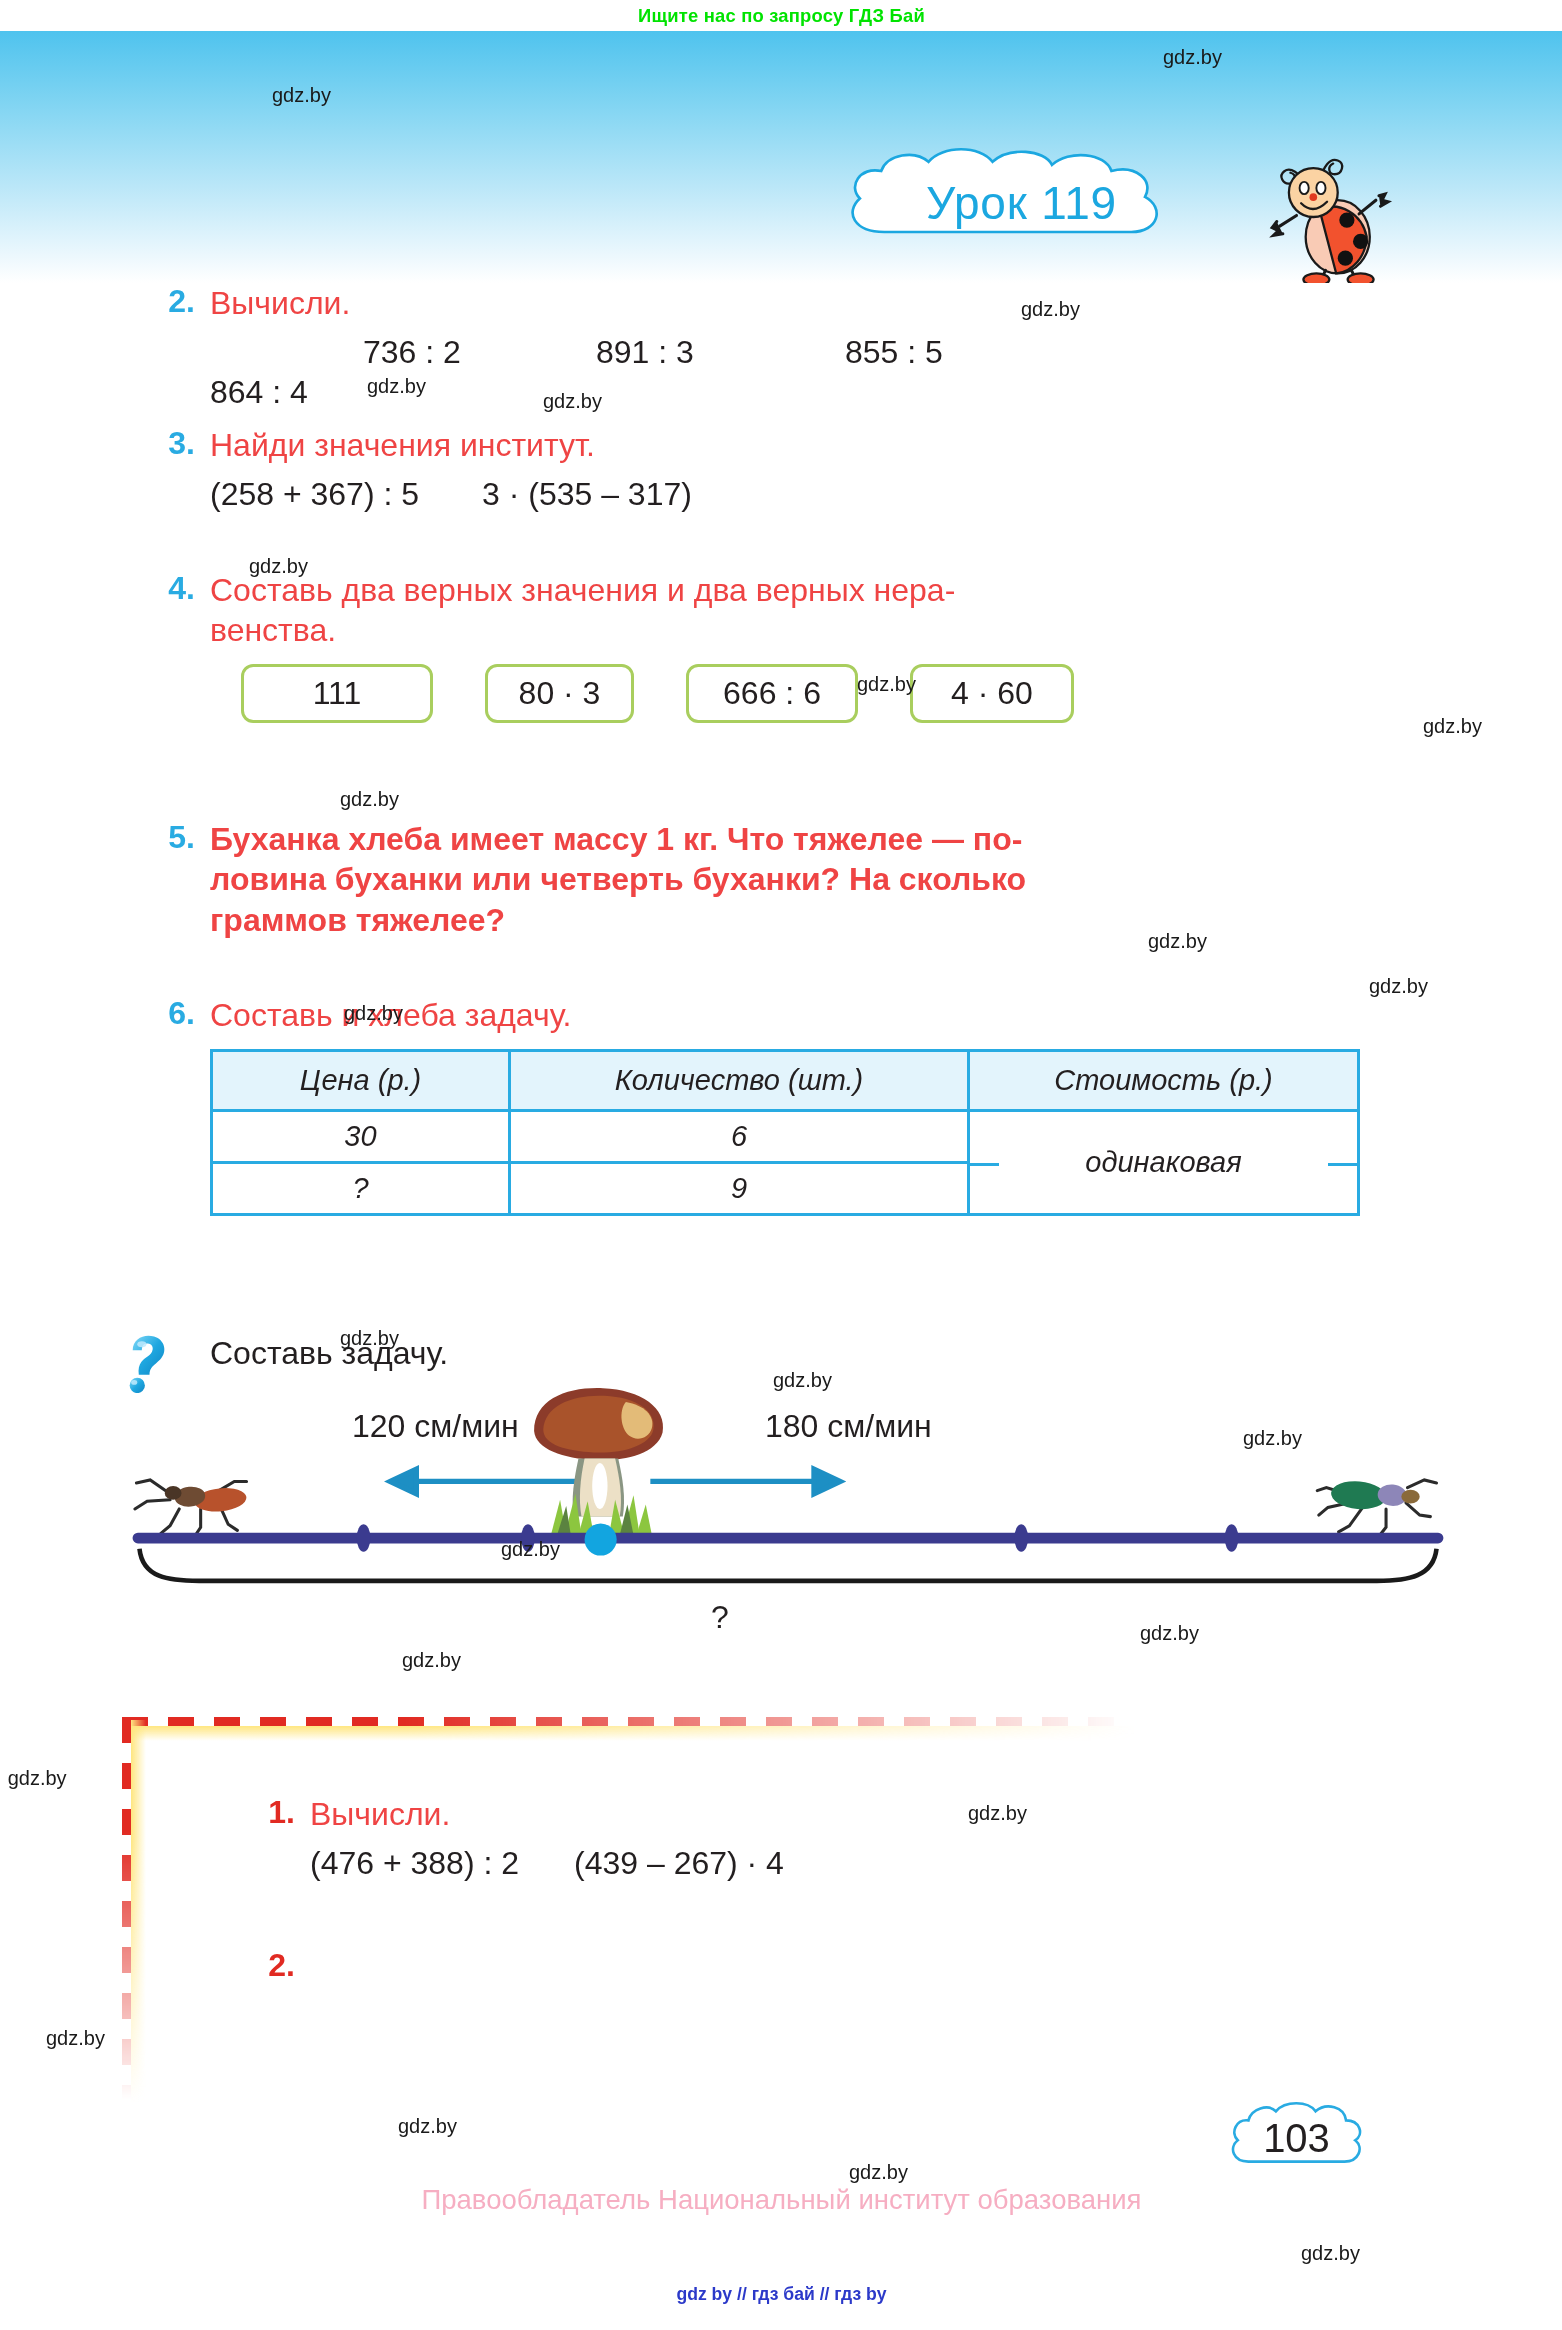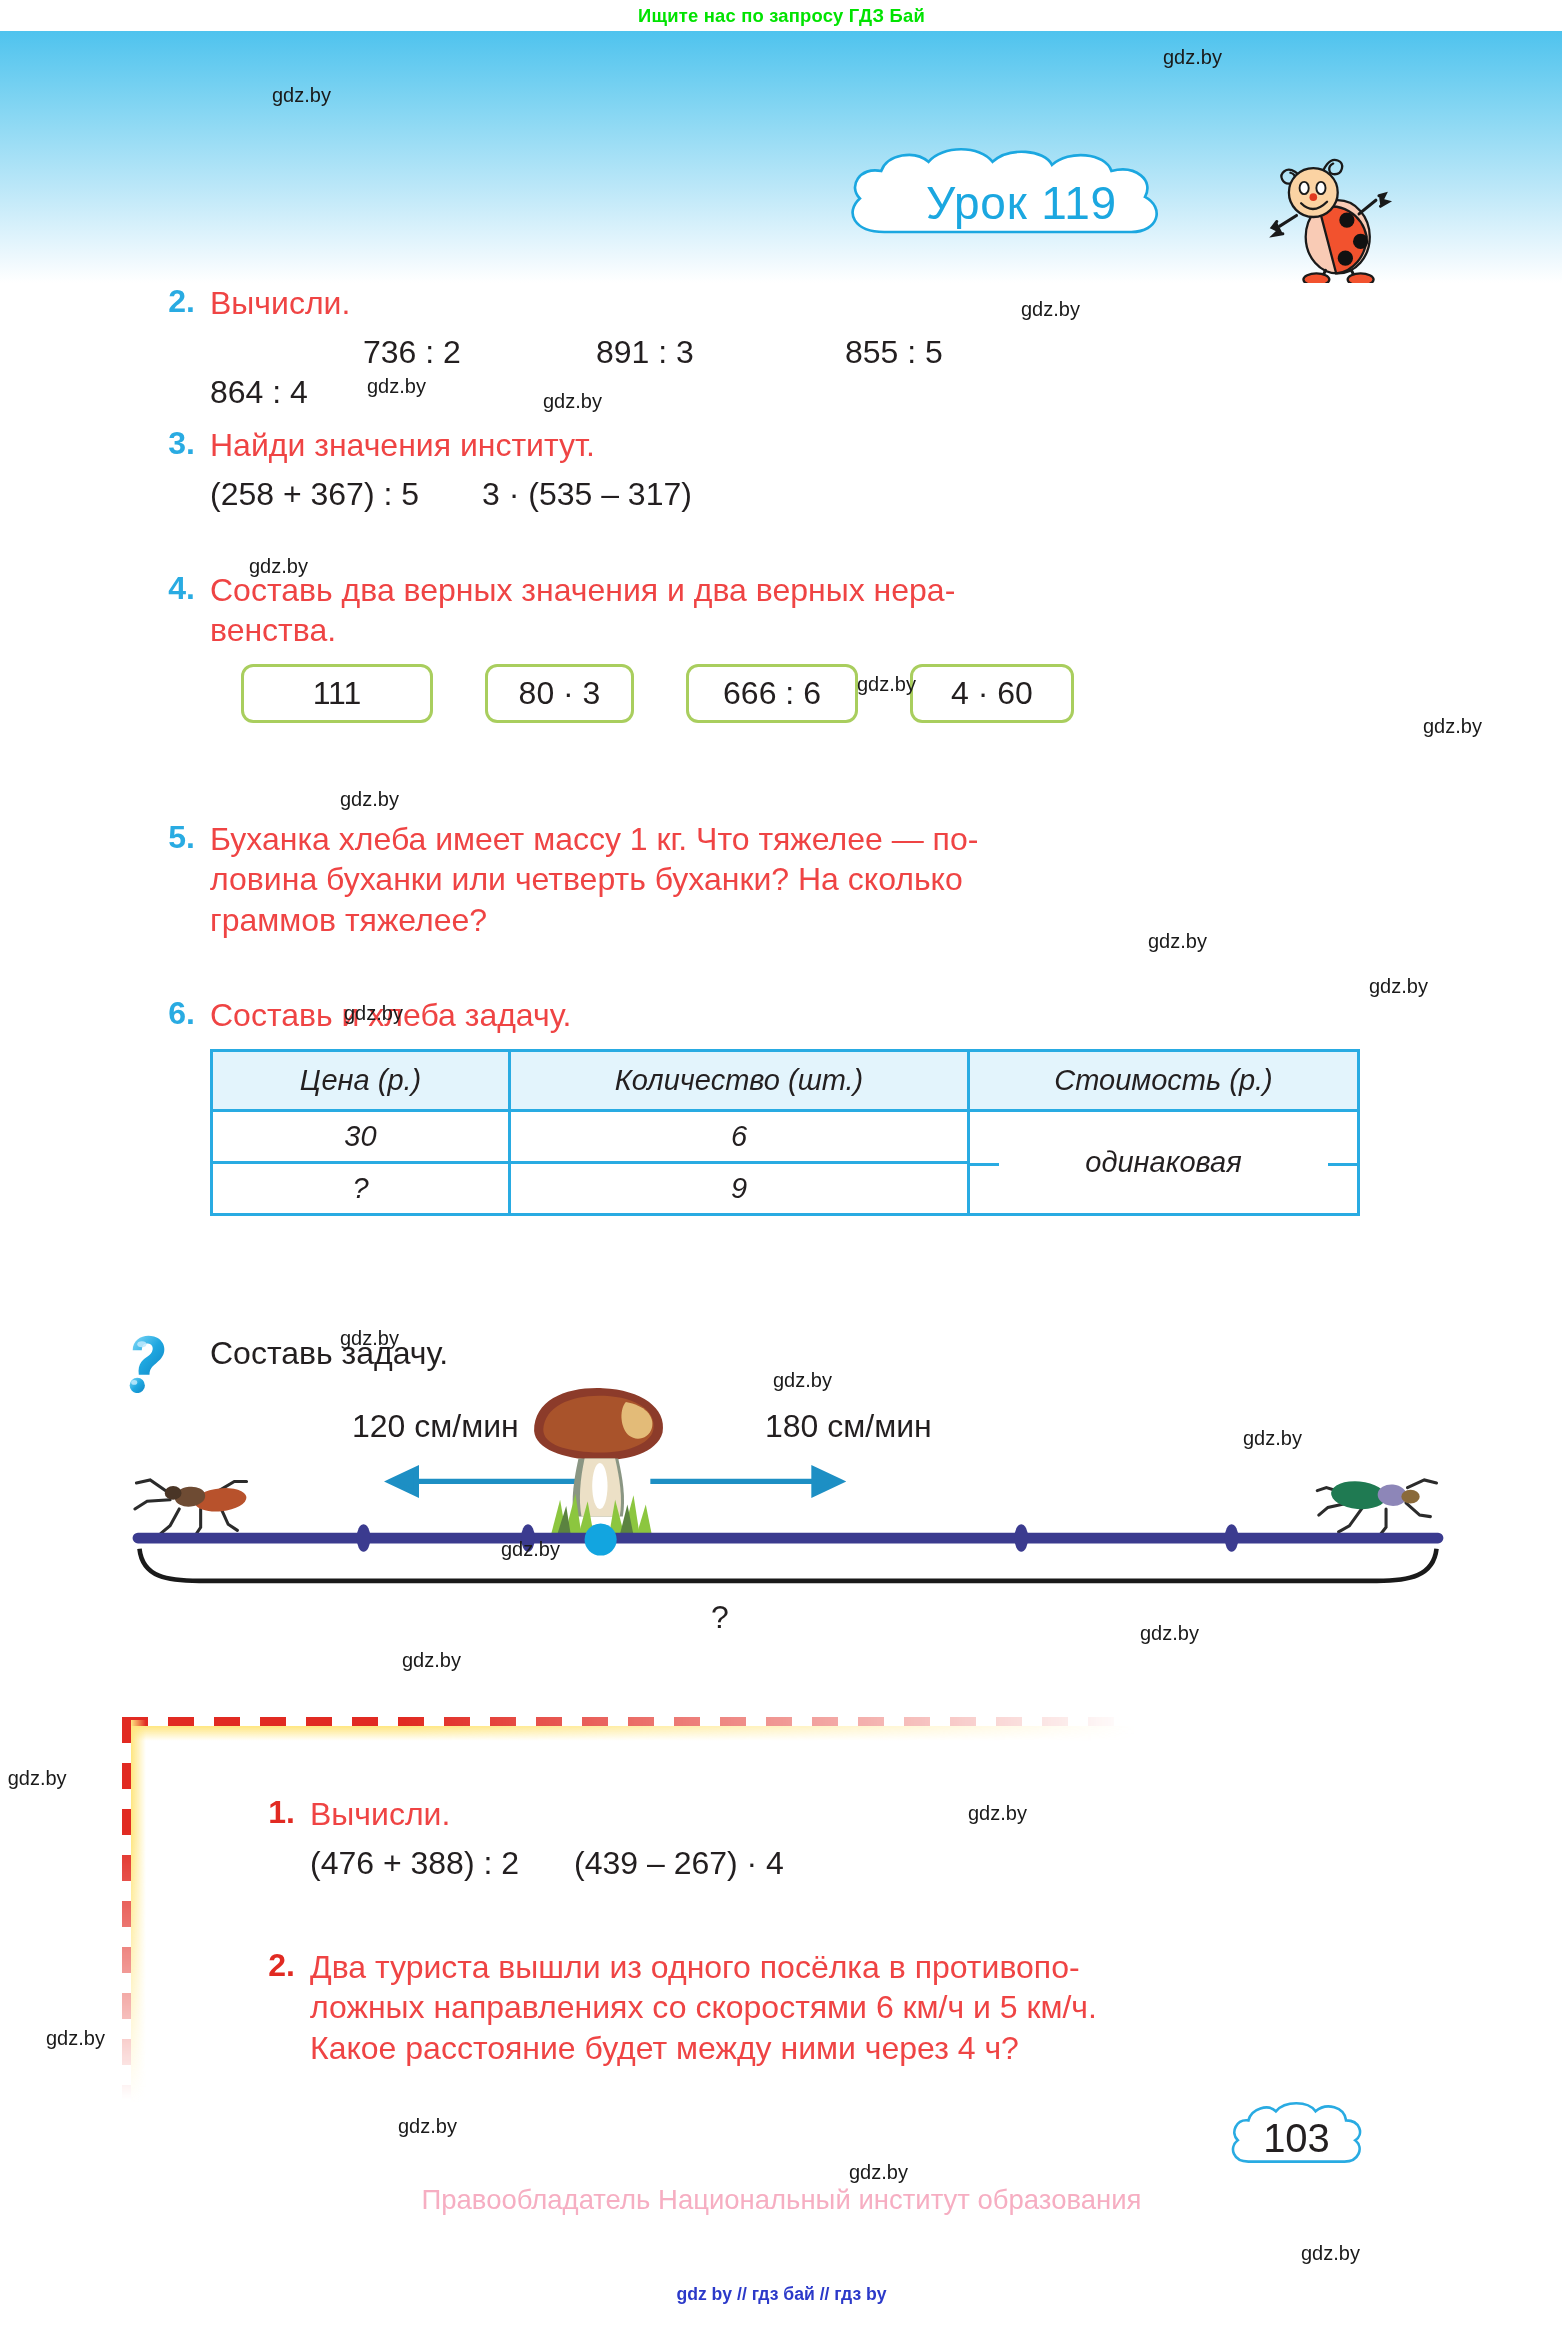--- a/index.html
+++ b/index.html
@@ -223,21 +223,21 @@
         <div class="card" style="width:192px;">111</div>
         <div class="card" style="width:149px;">80 · 3</div>
         <div class="card" style="width:172px;">666 : 6</div>
         <div class="card" style="width:164px; margin-right:0;">4 · 60</div>
       </div>
     </div>
   </div>
 
   <div class="ex" style="position:absolute; left:122px; top:819px; width:1377px;">
     <div class="ex-num">5.</div>
-    <div class="ex-body" style="width:1247px;">
+    <div class="ex-body" style="width:1247px;font-weight:bold;">
       <div class="ex-title">Буханка хлеба имеет массу 1 кг. Что тяжелее — по-</div>
       <div class="ex-title">ловина буханки или четверть буханки? На сколько</div>
       <div class="ex-title">граммов тяжелее?</div>
     </div>
   </div>
 
   <div class="ex" style="position:absolute; left:122px; top:995px; width:1377px;">
     <div class="ex-num">6.</div>
     <div class="ex-body">
       <div class="ex-title">Составь и хлеба задачу.</div>
@@ -384,25 +384,20 @@
       <div class="ex-title">Вычисли.</div>
       <div class="ex-row" style="position:relative; height:43px; margin-top:10.7px;">
         <span class="it" style="position:absolute; left:0;">(476 + 388) : 2</span>
         <span class="it" style="position:absolute; left:264px;">(439 – 267) · 4</span>
       </div>
     </div>
   </div>
 
   <div class="ex" style="position:absolute; left:222px; top:1947px; width:1301px;">
     <div class="ex-num red">2.</div>
-    <div class="ex-body" style="width:1170px;">
-      <div class="ex-title">Два туриста вышли из одного посёлка в противопо-</div>
-      <div class="ex-title">ложных направлениях со скоростями 6 км/ч и 5 км/ч.</div>
-      <div class="ex-title">Какое расстояние будет между ними через 4 ч?</div>
-    </div>
   </div>
 
   <div class="pagenum">
     <svg viewBox="0 0 190 110" xmlns="http://www.w3.org/2000/svg">
       <path d="M32 86
                C 12 86, 6 68, 18 58
                C 8 48, 16 30, 32 32
                C 36 16, 58 10, 68 20
                C 80 6, 110 6, 120 20
                C 134 8, 158 14, 160 32

